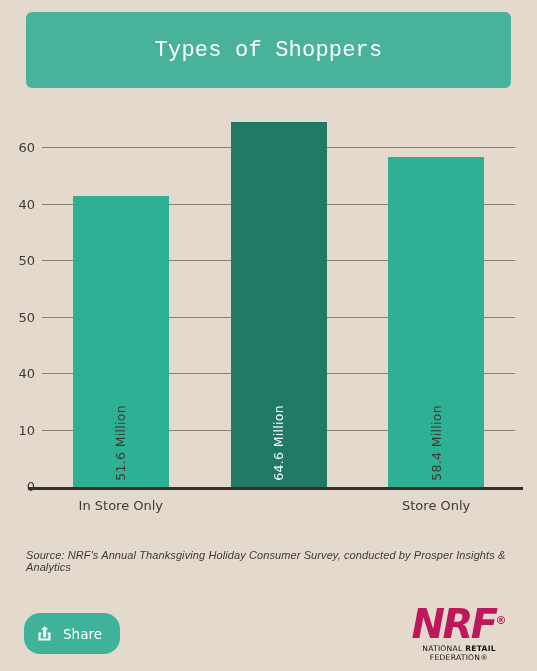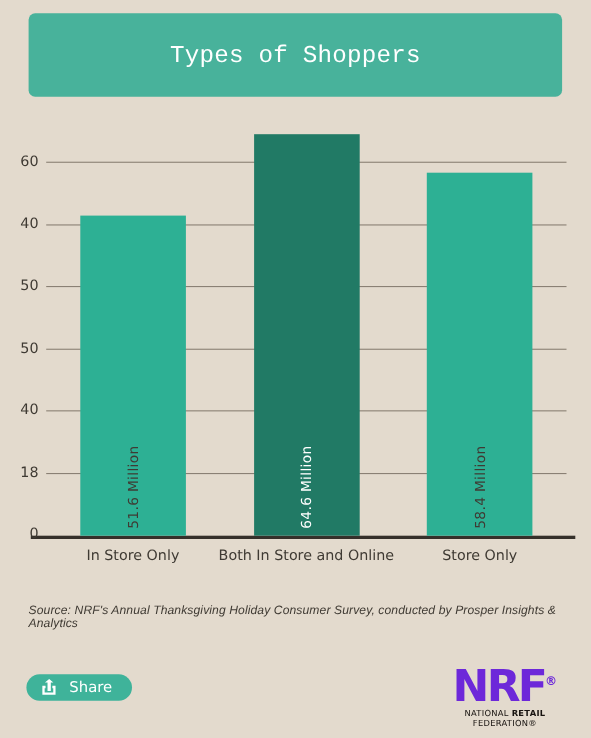--- a/index.html
+++ b/index.html
@@ -118,21 +118,21 @@
     color: #3f3a33;
     letter-spacing: 0.1px;
     font-family: Liberation Sans, sans-serif;
   }
 
   
   .share-button {
     position: absolute;
     left: 24px;
     top: 613px;
-    height: 24px;
+    height: 41px;
     padding: 0 18px 0 13px;
     background: #3fb39a;
     border: none;
     border-radius: 16px;
     display: flex;
     align-items: center;
     gap: 9px;
     cursor: pointer;
   }
   .share-button .label {
@@ -146,23 +146,24 @@
     position: absolute;
     right: 22px;
     top: 605px;
     width: 112px;
     text-align: center;
   }
   .nrf-mark {
     font-size: 40px;
     font-weight: bold;
     letter-spacing: -2.5px;
-    color: #6d28d9;
+    color: #be185d;
     line-height: 0.95;
     font-family: "DejaVu Sans", "Liberation Sans", sans-serif;
+    font-style: italic;
   }
   .nrf-mark sup {
     font-size: 11px;
     vertical-align: super;
     letter-spacing: 0;
   }
   .nrf-tag {
     font-size: 7.6px;
     color: #17120f;
     letter-spacing: 0.25px;
@@ -178,21 +179,21 @@
   <span class="header-title">Types of Shoppers</span>
 </div>
 
 <div class="chart-wrap">
   <div class="plot" id="plot">
     <div class="axis-baseline"></div>
   <div class="gridline" style="bottom: 0px; background: transparent;">
         <span class="tick-label">0</span>
       </div>
       <div class="gridline" style="bottom: 56.4615px; background: rgb(138, 128, 116);">
-        <span class="tick-label">18</span>
+        <span class="tick-label">10</span>
       </div>
       <div class="gridline" style="bottom: 112.923px; background: rgb(138, 128, 116);">
         <span class="tick-label">40</span>
       </div>
       <div class="gridline" style="bottom: 169.385px; background: rgb(138, 128, 116);">
         <span class="tick-label">50</span>
       </div>
       <div class="gridline" style="bottom: 225.846px; background: rgb(138, 128, 116);">
         <span class="tick-label">50</span>
       </div>
@@ -201,21 +202,20 @@
       </div>
       <div class="gridline" style="bottom: 338.769px; background: rgb(138, 128, 116);">
         <span class="tick-label">60</span>
       </div>
       <div class="bar" style="width: 96px; left: 30.8333px; height: 291.342px; background: rgb(45, 176, 148);">
         <span class="bar-value" style="color: rgb(63, 58, 51);">51.6 Million</span>
         <span class="cat-label">In Store Only</span>
       </div>
       <div class="bar" style="width: 96px; left: 188.5px; height: 364.742px; background: rgb(33, 122, 101);">
         <span class="bar-value" style="color: rgb(255, 255, 255);">64.6 Million</span>
-        <span class="cat-label">Both In Store and Online</span>
       </div>
       <div class="bar" style="width: 96px; left: 346.167px; height: 329.735px; background: rgb(45, 176, 148);">
         <span class="bar-value" style="color: rgb(63, 58, 51);">58.4 Million</span>
         <span class="cat-label">Store Only</span>
       </div>
     </div>
 </div>
 
 <div class="source-note">Source:  NRF's Annual Thanksgiving Holiday Consumer Survey, conducted by Prosper Insights &amp; Analytics</div>
 

